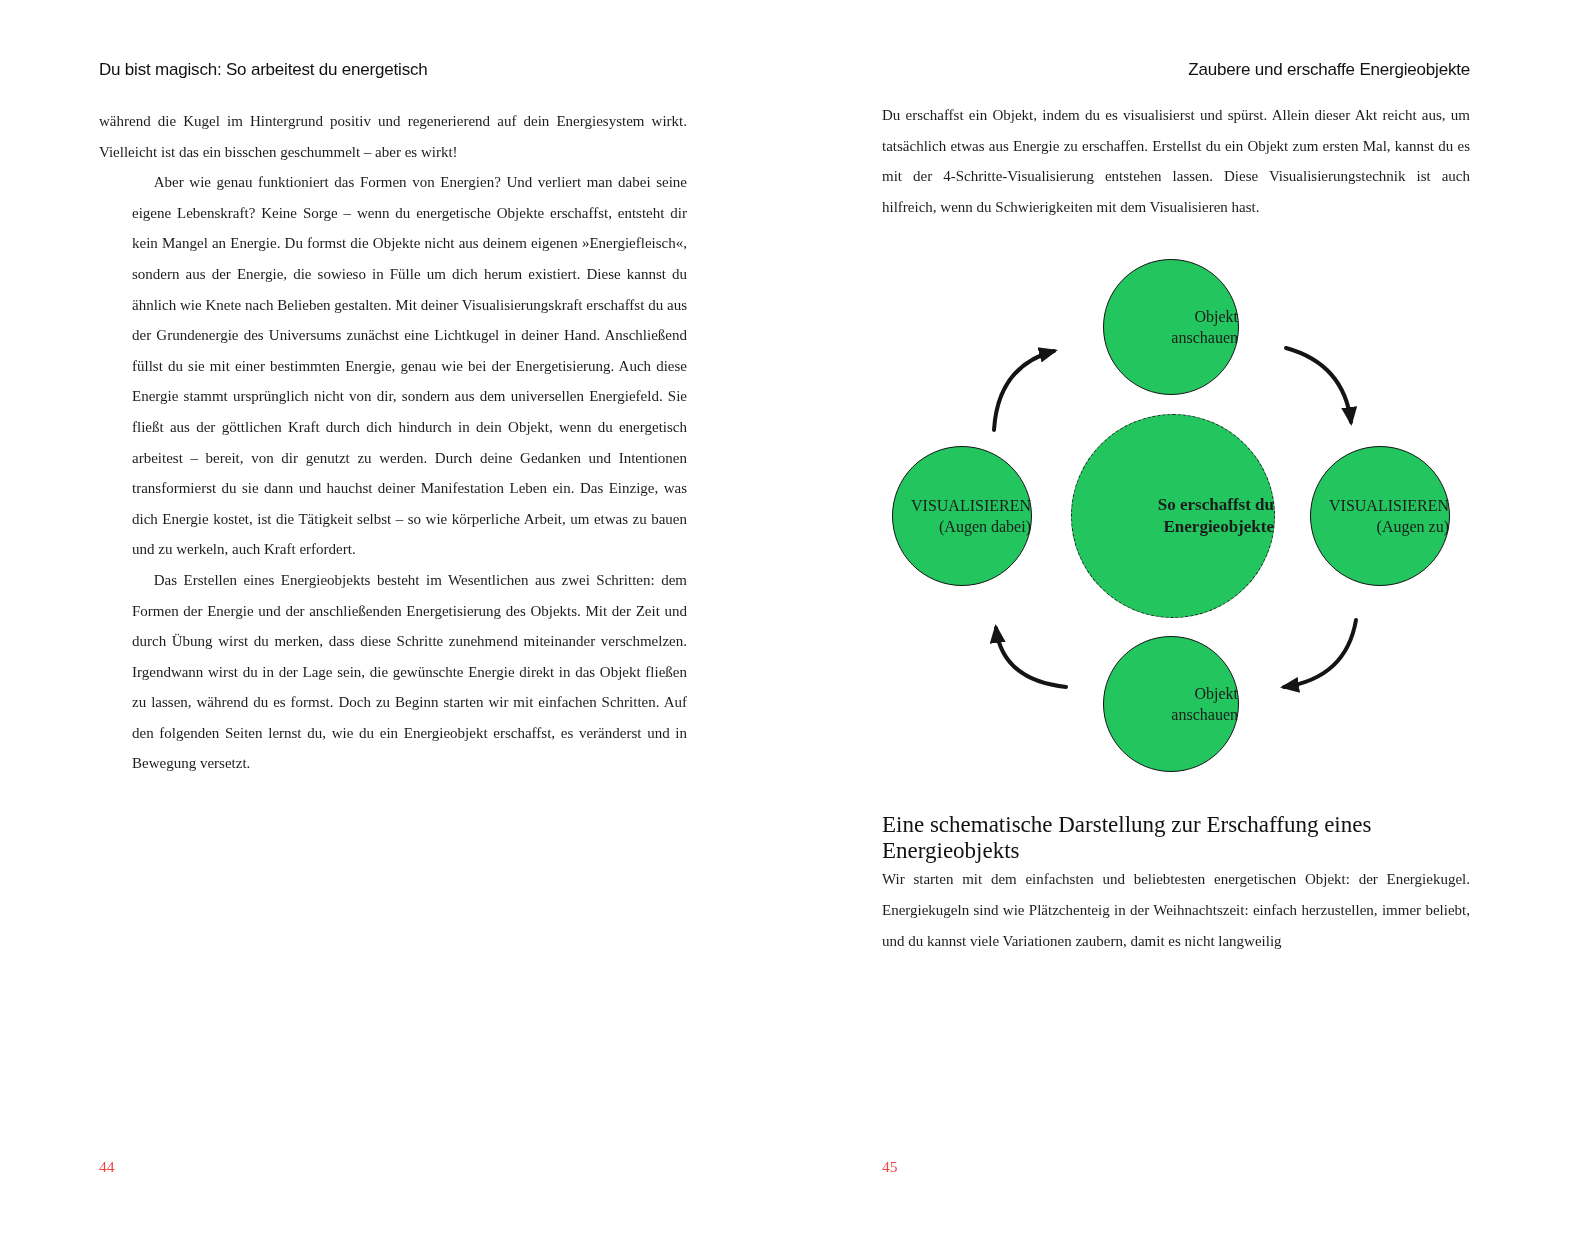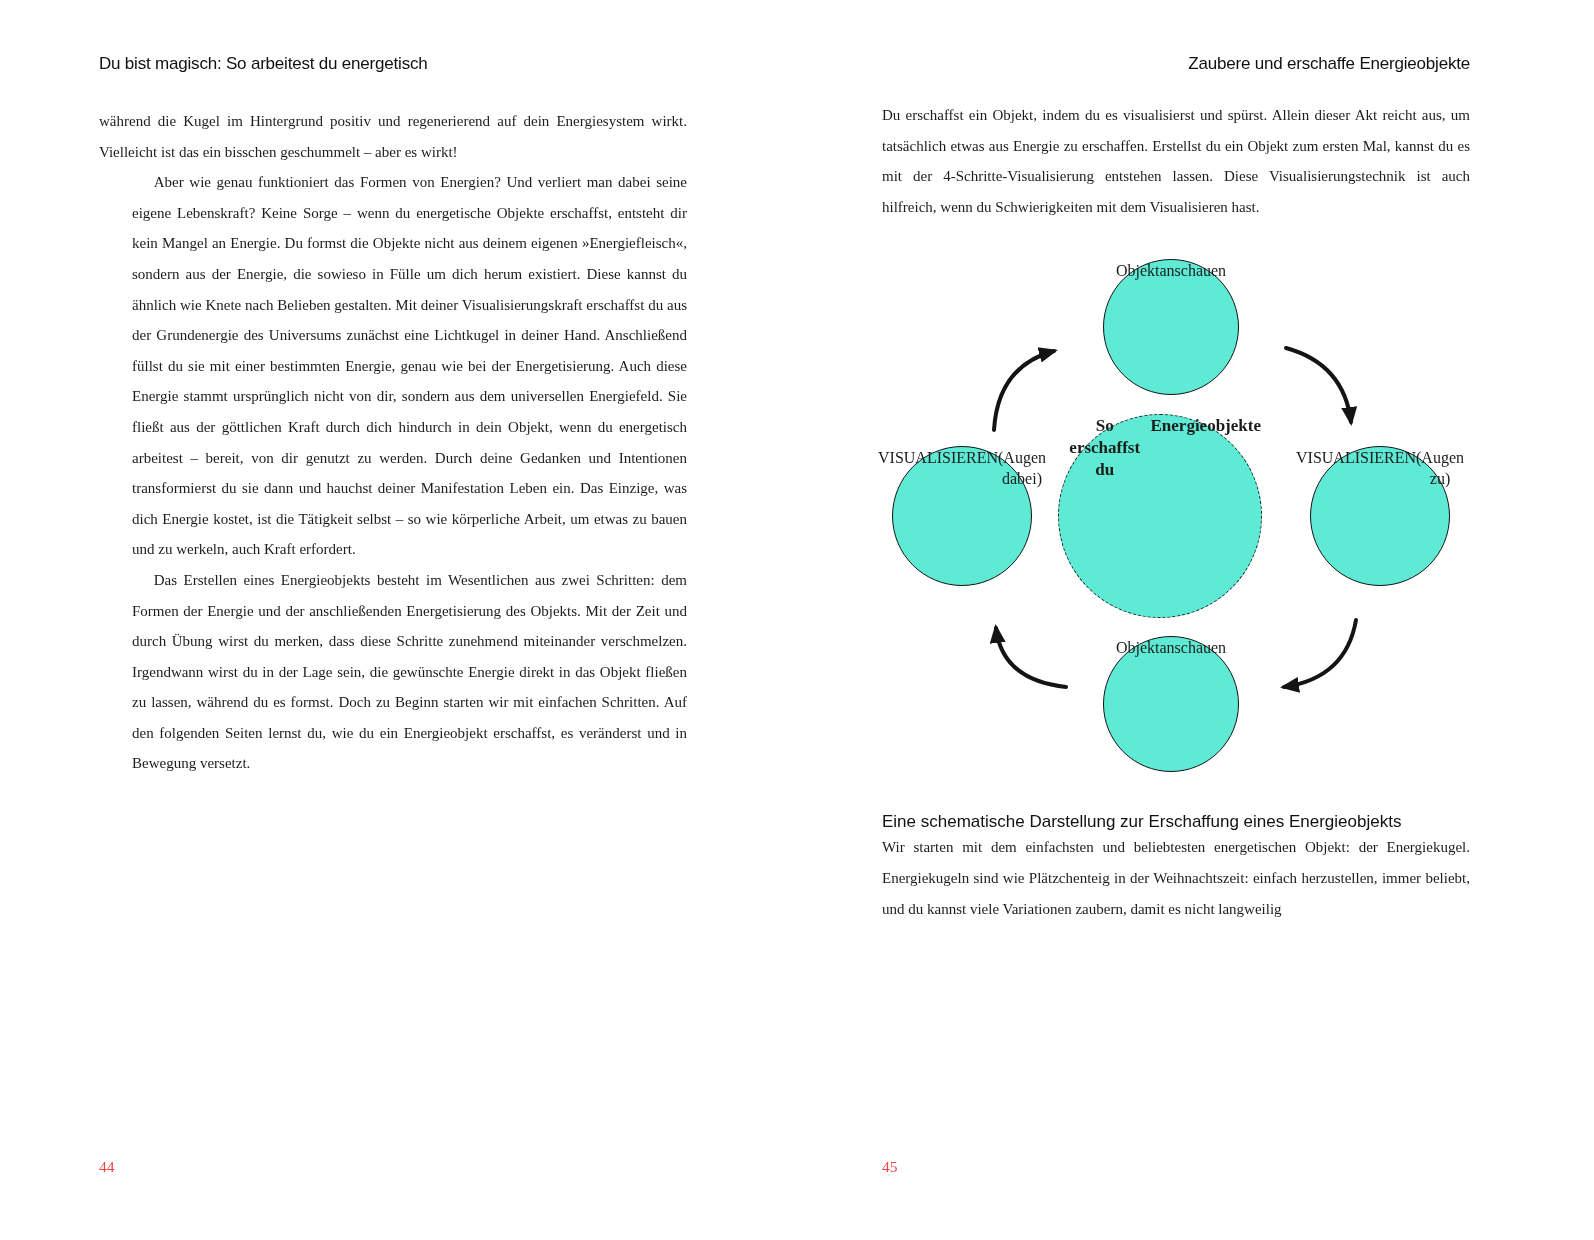--- a/index.html
+++ b/index.html
@@ -19,21 +19,21 @@
     position: absolute;
     top: 0;
     width: 588px;
     height: 1240px;
   }
   .page-left  { left: 99px; }
   .page-right { left: 882px; }
 
   .running-header {
     position: absolute;
-    top: 54px;
+    top: 60px;
     left: 0;
     width: 100%;
     font-family: "Liberation Sans", sans-serif;
     font-size: 17px;
     font-weight: 500;
     letter-spacing: -0.2px;
     color: #111;
   }
   .running-header.align-right { text-align: right; }
 
@@ -73,48 +73,48 @@
     position: absolute;
     left: 0; top: 0;
     width: 588px; height: 524px;
   }
   .node {
     position: absolute;
     width: 136px;
     height: 136px;
     border: 1.5px solid #141414;
     border-radius: 50%;
-    background: #5eead4;
+    background: #22c55e;
     display: flex;
-    flex-direction: row;
-    align-items: flex-start;
+    flex-direction: column;
+    align-items: flex-end;
     justify-content: center;
     text-align: center;
     font-size: 16px;
     line-height: 21px;
     box-sizing: border-box;
   }
   .node-top    { left: 221px; top: 5px;   }
   .node-left   { left: 10px;  top: 192px; width: 140px; height: 140px; }
   .node-right  { left: 428px; top: 192px; width: 140px; height: 140px; }
   .node-bottom { left: 221px; top: 382px; }
   .node-center {
-    left: 176px; top: 160px;
+    left: 189px; top: 160px;
     width: 204px; height: 204px;
     border: 1.6px dashed #222;
     font-weight: 700;
     font-size: 17px;
     line-height: 22px;
   }
   .node .l1, .node .l2 { display: block; }
 
   .caption {
     margin-top: 34px;
-    font-family: Liberation Sans, sans-serif;
-    font-size: 17px;
+    font-family: Liberation Serif, serif;
+    font-size: 23px;
     color: #111;
   }
 
   .outro { margin-top: 40px; }
 
   .page-number {
     position: absolute;
     top: 1158px;
     left: 0;
     width: 100%;

